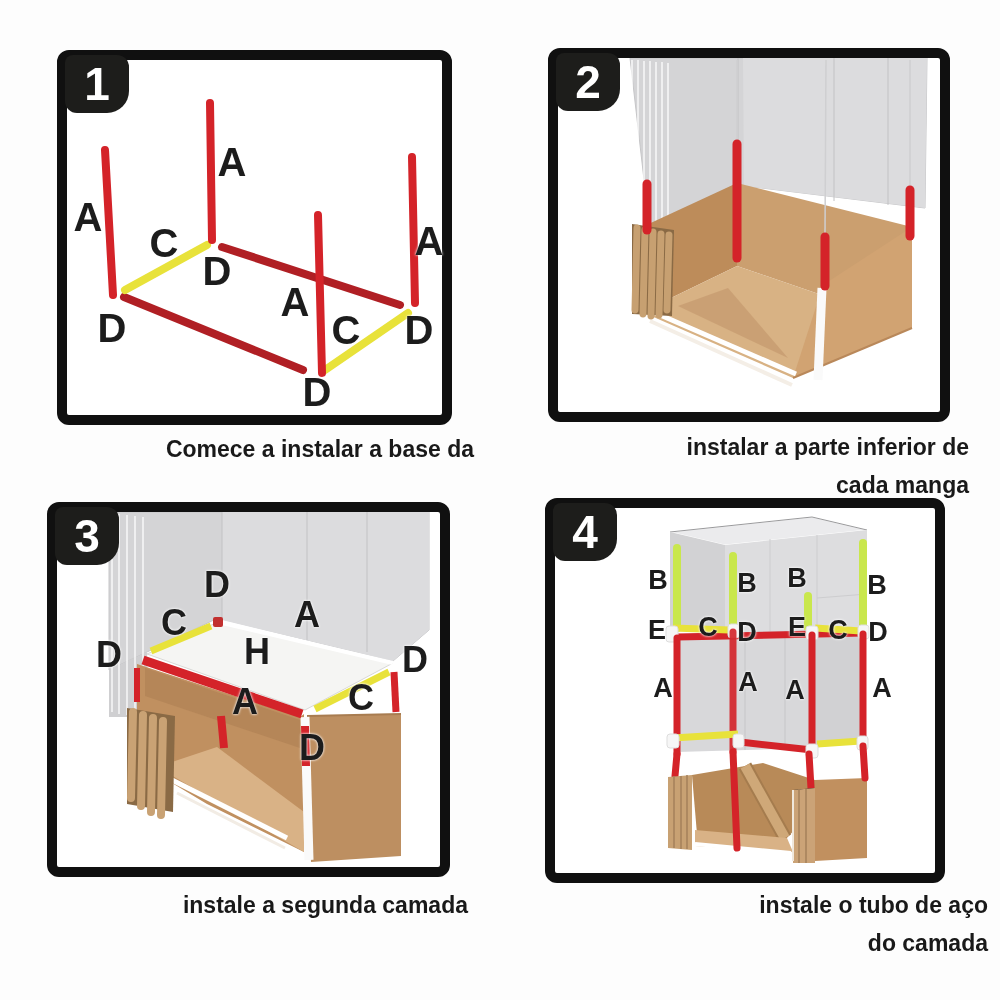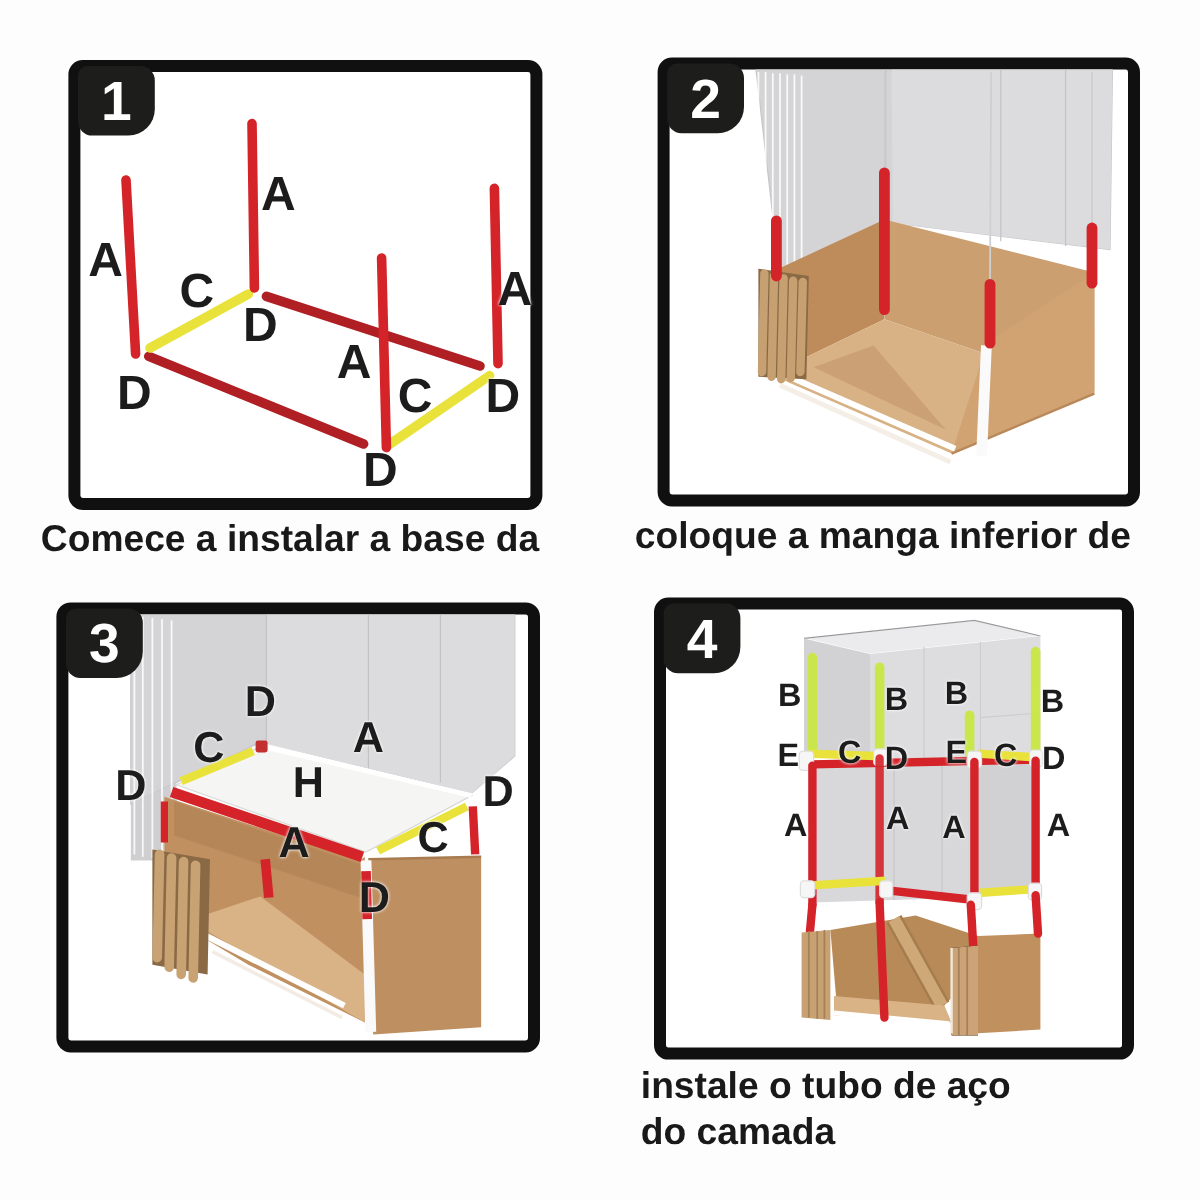--- a/index.html
+++ b/index.html
@@ -14,21 +14,21 @@
          border-radius:8px 12px 22px 12px;display:flex;align-items:center;justify-content:center;z-index:5;}
   .badge span{color:#ffffff;font-size:46px;font-weight:bold;line-height:1;}
 
   .labels{position:absolute;inset:0;pointer-events:none;z-index:4;}
   .part-label{position:absolute;transform:translate(-50%,-50%);font-weight:bold;color:#1c1c1c;line-height:1;
               text-shadow:0 0 3px rgba(255,255,255,.9),0 0 2px rgba(255,255,255,.8);}
   .p1 .labels{font-size:40px;}
   .p3 .labels{font-size:36px;}
   .p4 .labels{font-size:27px;}
 
-  .caption{position:absolute;text-align:left;font-weight:bold;color:#191919;font-size:31px;line-height:38px;}
+  .caption{position:absolute;text-align:right;font-weight:bold;color:#191919;font-size:23px;line-height:38px;}
 </style>
 </head>
 <body>
 
 <div class="canvas">
 
   <section class="panel p1" style="left:57px;top:50px;width:395px;height:375px;">
     <div class="frame">
       <svg viewBox="0 0 375 355">
         <g stroke="#b01f24" stroke-width="8" stroke-linecap="round">
@@ -123,21 +123,22 @@
           <line x1="267" y1="179" x2="267" y2="228"></line>
         </g>
       </svg>
       <div class="labels"></div>
       <div class="badge">
           <span>2</span>
         </div>
     </div>
   </section>
   <div class="caption" style="left:529px;top:428px;width:440px;">
-    <div>coloque a manga inferior de</div>
+    <div>instalar a parte inferior de</div>
+    <div>cada manga</div>
   </div>
 
   <section class="panel p3" style="left:47px;top:502px;width:403px;height:375px;">
     <div class="frame">
       <svg viewBox="0 0 383 355">
         <g>
           <polygon points="52,0 372,0 372,118 336,149 161,106 90,140 52,158" fill="#d4d4d6" stroke="#c6c6c8" stroke-width="1"></polygon>
           <polygon points="165,0 372,0 372,118 336,149 165,108" fill="#dcdcde"></polygon>
           <polygon points="52,158 90,140 92,205 52,205" fill="#cfcfd1"></polygon>
           <g stroke="#ffffff" stroke-width="1.5" opacity="0.85">
@@ -200,20 +201,24 @@
           <span class="part-label" style="left: 358px; top: 148px;">D</span>
           <span class="part-label" style="left: 188px; top: 190px;">A</span>
           <span class="part-label" style="left: 304px; top: 186px;">C</span>
           <span class="part-label" style="left: 255px; top: 236px;">D</span>
         </div>
       <div class="badge">
           <span>3</span>
         </div>
     </div>
   </section>
+  <div class="caption" style="left:28px;top:886px;width:440px;">
+    <div>instale a segunda camada</div>
+    <div></div>
+  </div>
 
   <section class="panel p4" style="left:545px;top:498px;width:400px;height:385px;">
     <div class="frame">
       <svg viewBox="0 0 380 365">
         <g>
           <polygon points="115,24 257,9 312,22 170,37" fill="#ebebed" stroke="#ffffff" stroke-width="1"></polygon>
           <path d="M115,24 L257,9 L312,22" fill="none" stroke="#9a9a9c" stroke-width="1"></path>
           <polygon points="115,24 170,37 170,124 115,118" fill="#d2d2d4"></polygon>
           <polygon points="170,37 312,22 312,122 170,126" fill="#dddddf"></polygon>
           <g stroke="#cdcdcf" stroke-width="1">
@@ -310,18 +315,18 @@
           <span class="part-label" style="left: 108px; top: 180px;">A</span>
           <span class="part-label" style="left: 193px; top: 174px;">A</span>
           <span class="part-label" style="left: 240px; top: 182px;">A</span>
           <span class="part-label" style="left: 327px; top: 180px;">A</span>
         </div>
       <div class="badge">
           <span>4</span>
         </div>
     </div>
   </section>
-  <div class="caption" style="left:534px;top:886px;width:440px;">
+  <div class="caption" style="left:548px;top:886px;width:440px;">
     <div>instale o tubo de aço</div>
     <div>do camada</div>
   </div>
 
 </div>
 
 </body></html>

